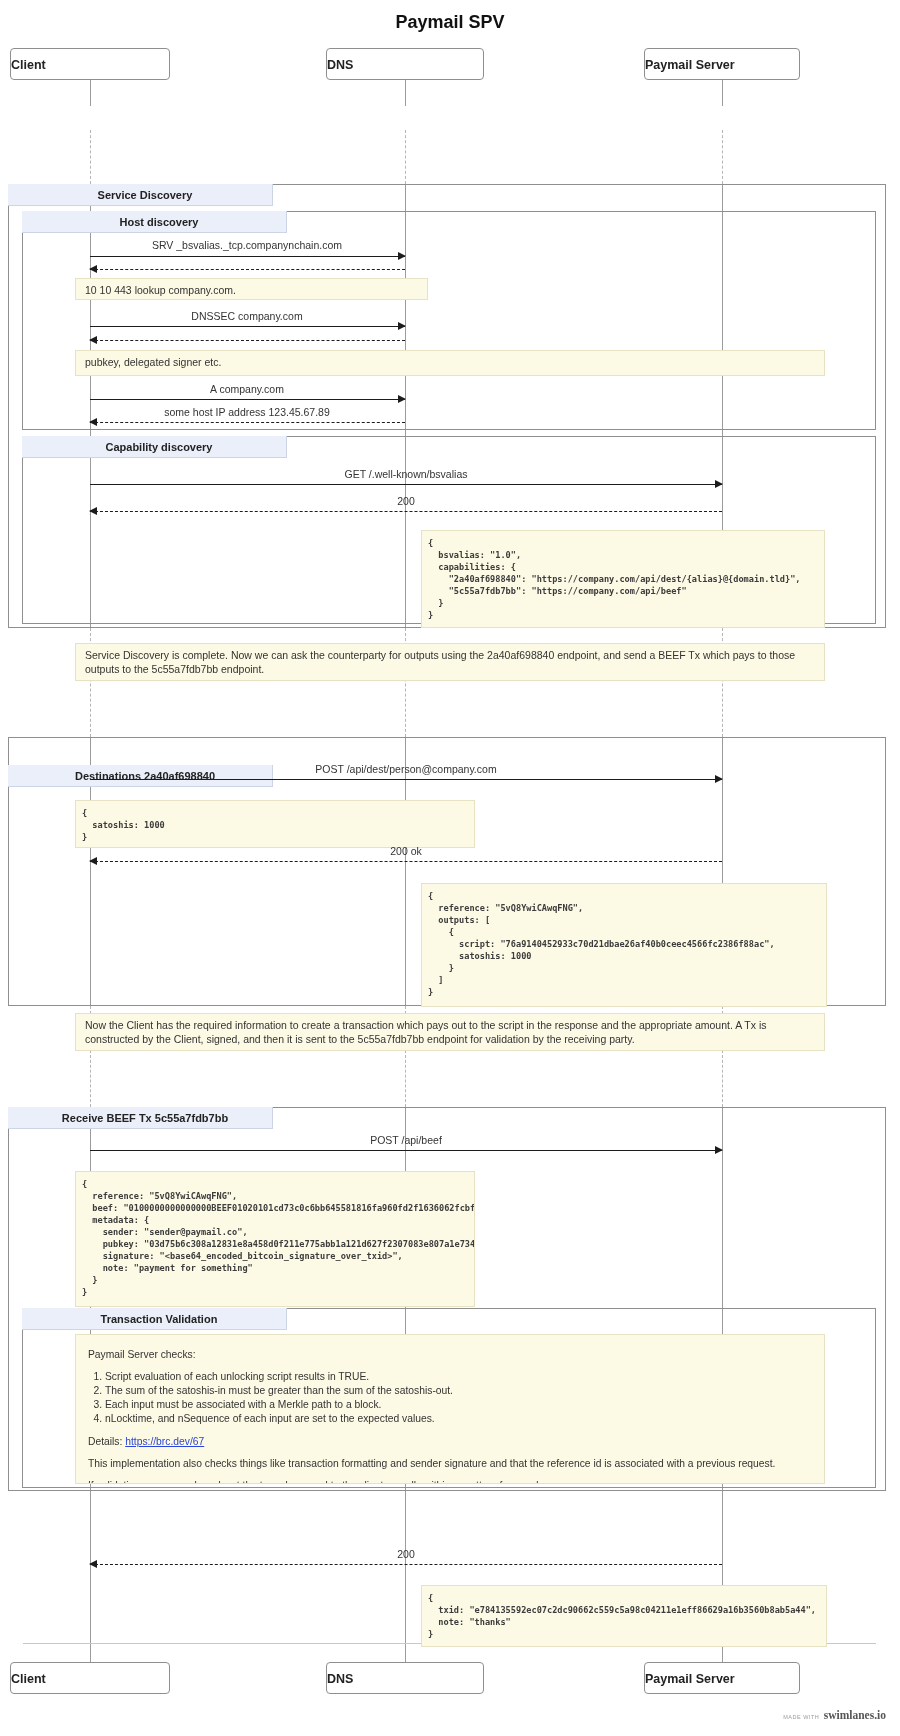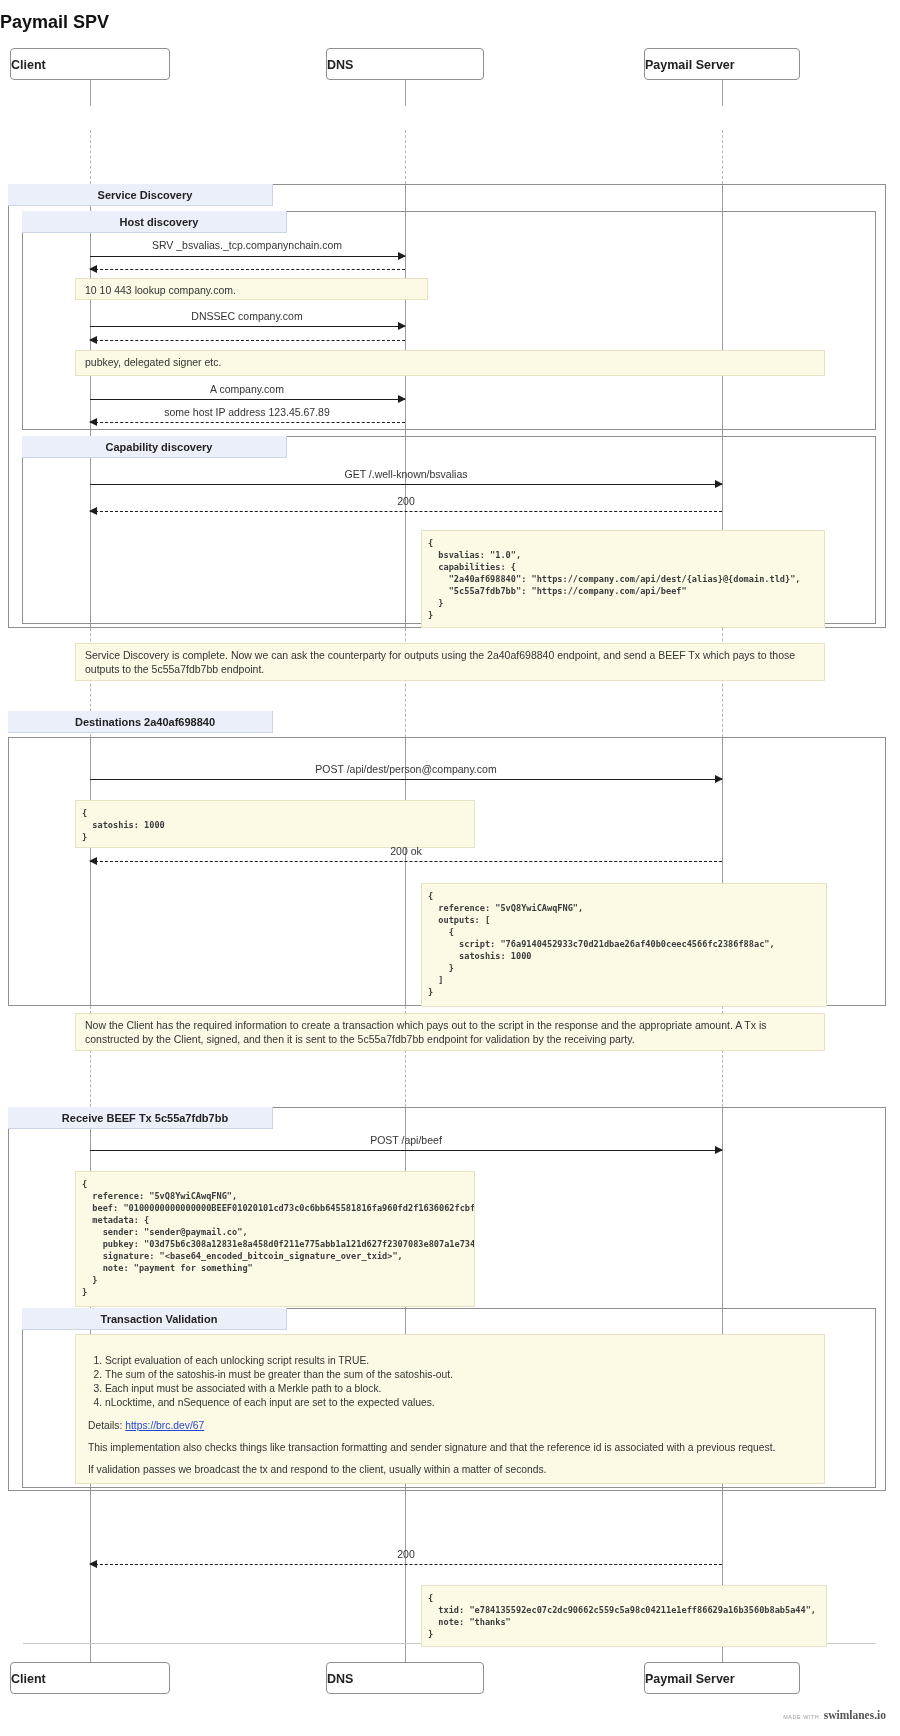--- a/index.html
+++ b/index.html
@@ -1,18 +1,18 @@
 <!DOCTYPE html>
 <html style="--note-bg: #fcf9e4; --note-border: #e7e2c4; --header-bg: #ebeffa; --link: #2946d6;"><head>
 <meta charset="utf-8">
 <style>
   html,body{margin:0;padding:0;background:#fff;}
   .canvas{position:relative;width:900px;height:1736px;background:#fff;
     font-family:"Liberation Sans",sans-serif;overflow:hidden;}
-  .title{position:absolute;top:12px;left:0;width:100%;
+  .title{position:absolute;top:12px;left:0;width:100%;text-align:center;
     font-size:18px;font-weight:bold;color:#111;z-index:5;}
   .actor{position:absolute;height:32px;line-height:32px;background:#fff;
     border:1px solid #8f8f8f;border-radius:4px;text-align:left;
     font-size:12.5px;font-weight:600;color:#222;z-index:4;box-sizing:border-box;}
   .lf{position:absolute;width:0;z-index:1;}
   .lf.s{border-left:1px solid #9b9b9b;}
   .lf.d{border-left:1px dashed #b5b5b5;}
   .block{position:absolute;border:1px solid #8f8f8f;z-index:2;box-sizing:border-box;}
   .bh{position:absolute;z-index:3;height:22px;line-height:22px;width:265px;
     padding-left:10px;box-sizing:border-box;background:var(--header-bg,#ebeffa);
@@ -129,21 +129,21 @@
   bsvalias: "1.0",
   capabilities: {
     "2a40af698840": "https://company.com/api/dest/{alias}@{domain.tld}",
     "5c55a7fdb7bb": "https://company.com/api/beef"
   }
 }</pre>
 
   <div class="note" style="left:75px;top:643px;width:750px;height:38px">Service Discovery is complete. Now we can ask the counterparty for outputs using the 2a40af698840 endpoint, and send a BEEF Tx which pays to those outputs to the 5c55a7fdb7bb endpoint.</div>
 
   <div class="block" style="left:8px;top:737px;width:878px;height:269px"></div>
-  <div class="bh" style="left:8px;top:711px">Destinations 2a40af698840</div>
+  <div class="bh" style="left:8px;top:765px">Destinations 2a40af698840</div>
 
   <div class="mlabel" style="left:406px;top:763px">POST /api/dest/person@company.com</div>
   <div class="arr" style="left:90px;top:779px;width:632px">
       <span class="hr"></span>
     </div>
 
   <pre class="note code" style="left:75px;top:791px;width:400px;height:48px">{
   satoshis: 1000
 }</pre>
 
@@ -180,20 +180,21 @@
     pubkey: "03d75b6c308a12831e8a458d0f211e775abb1a121d627f2307083e807a1e734f43
     signature: "&lt;base64_encoded_bitcoin_signature_over_txid&gt;",
     note: "payment for something"
   }
 }</pre>
 
   <div class="block" style="left:22px;top:1308px;width:854px;height:180px"></div>
   <div class="bh" style="left:22px;top:1308px">Transaction Validation</div>
 
   <div class="note tv" style="left:75px;top:1334px;width:750px;height:150px">
+    <div class="h">Paymail Server checks:</div>
     <ol>
       <li>Script evaluation of each unlocking script results in TRUE.</li>
       <li>The sum of the satoshis-in must be greater than the sum of the satoshis-out.</li>
       <li>Each input must be associated with a Merkle path to a block.</li>
       <li>nLocktime, and nSequence of each input are set to the expected values.</li>
     </ol>
     <p><span>Details: </span><a class="link" href="#">https://brc.dev/67</a></p>
     <p>This implementation also checks things like transaction formatting and sender signature and that the reference id is associated with a previous request.</p>
     <p>If validation passes we broadcast the tx and respond to the client, usually within a matter of seconds.</p>
   </div>

